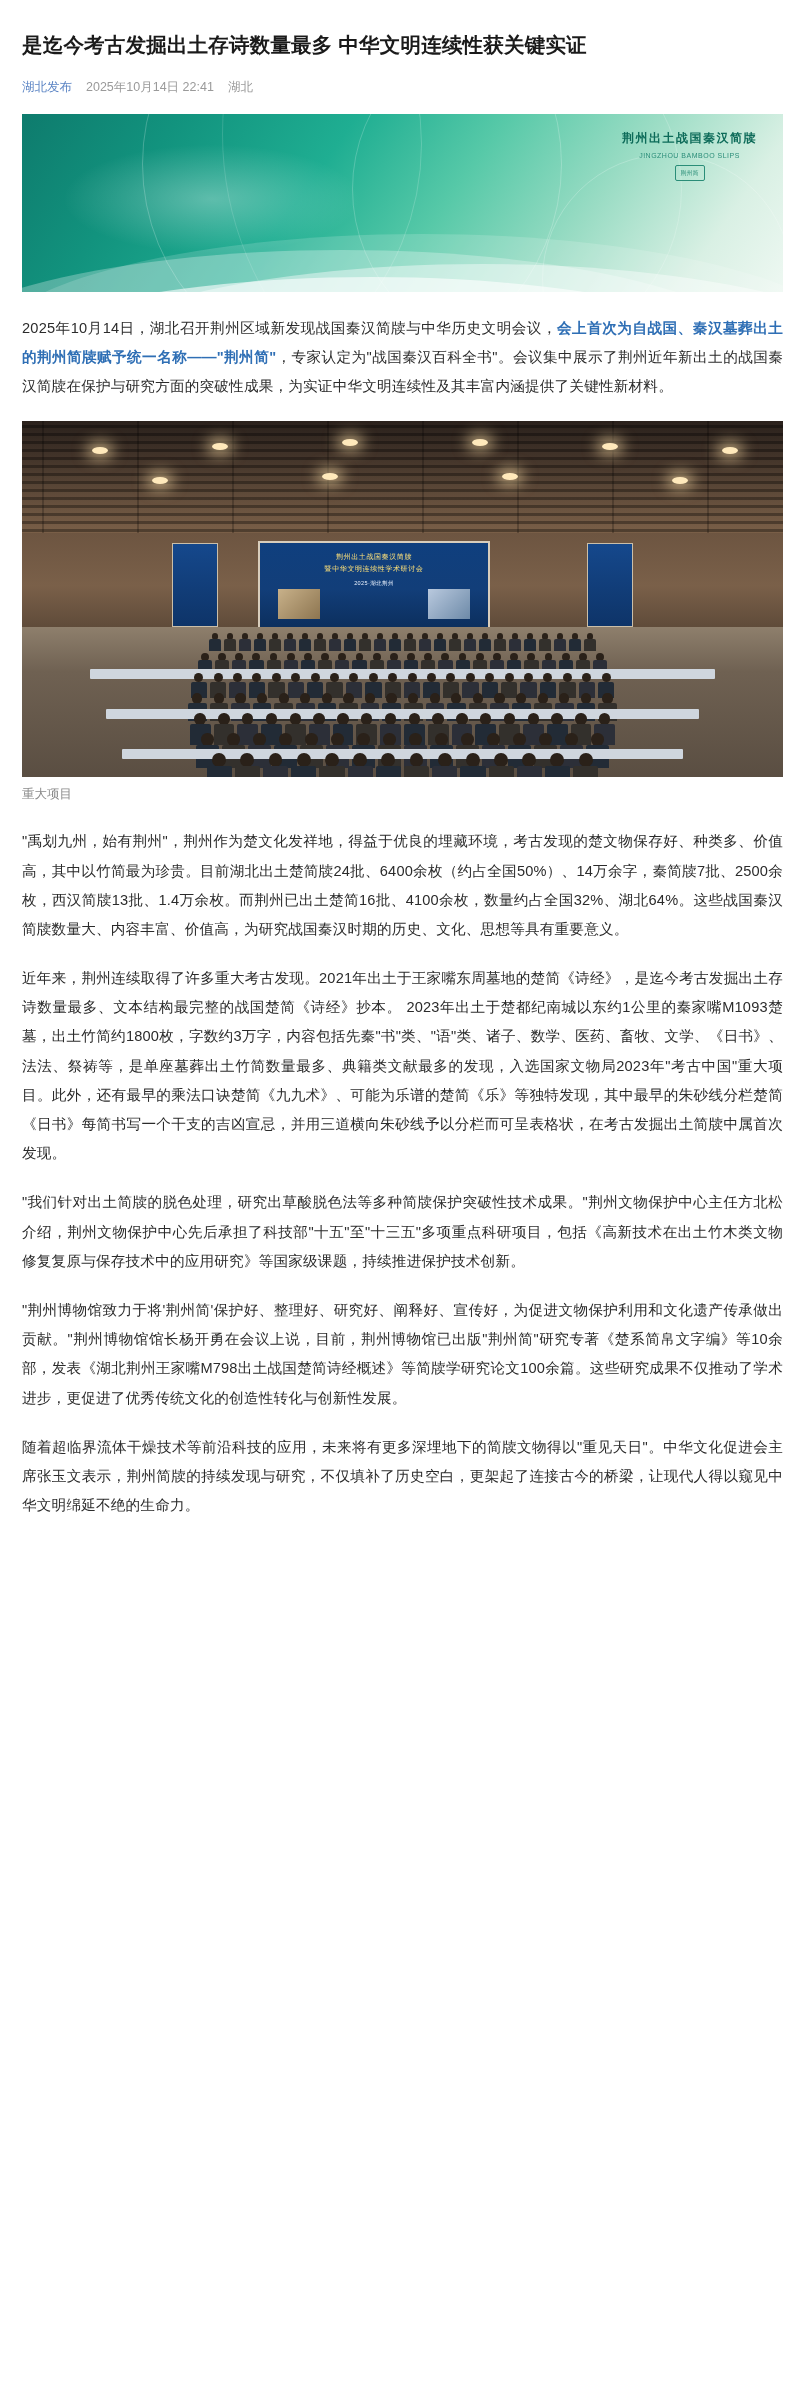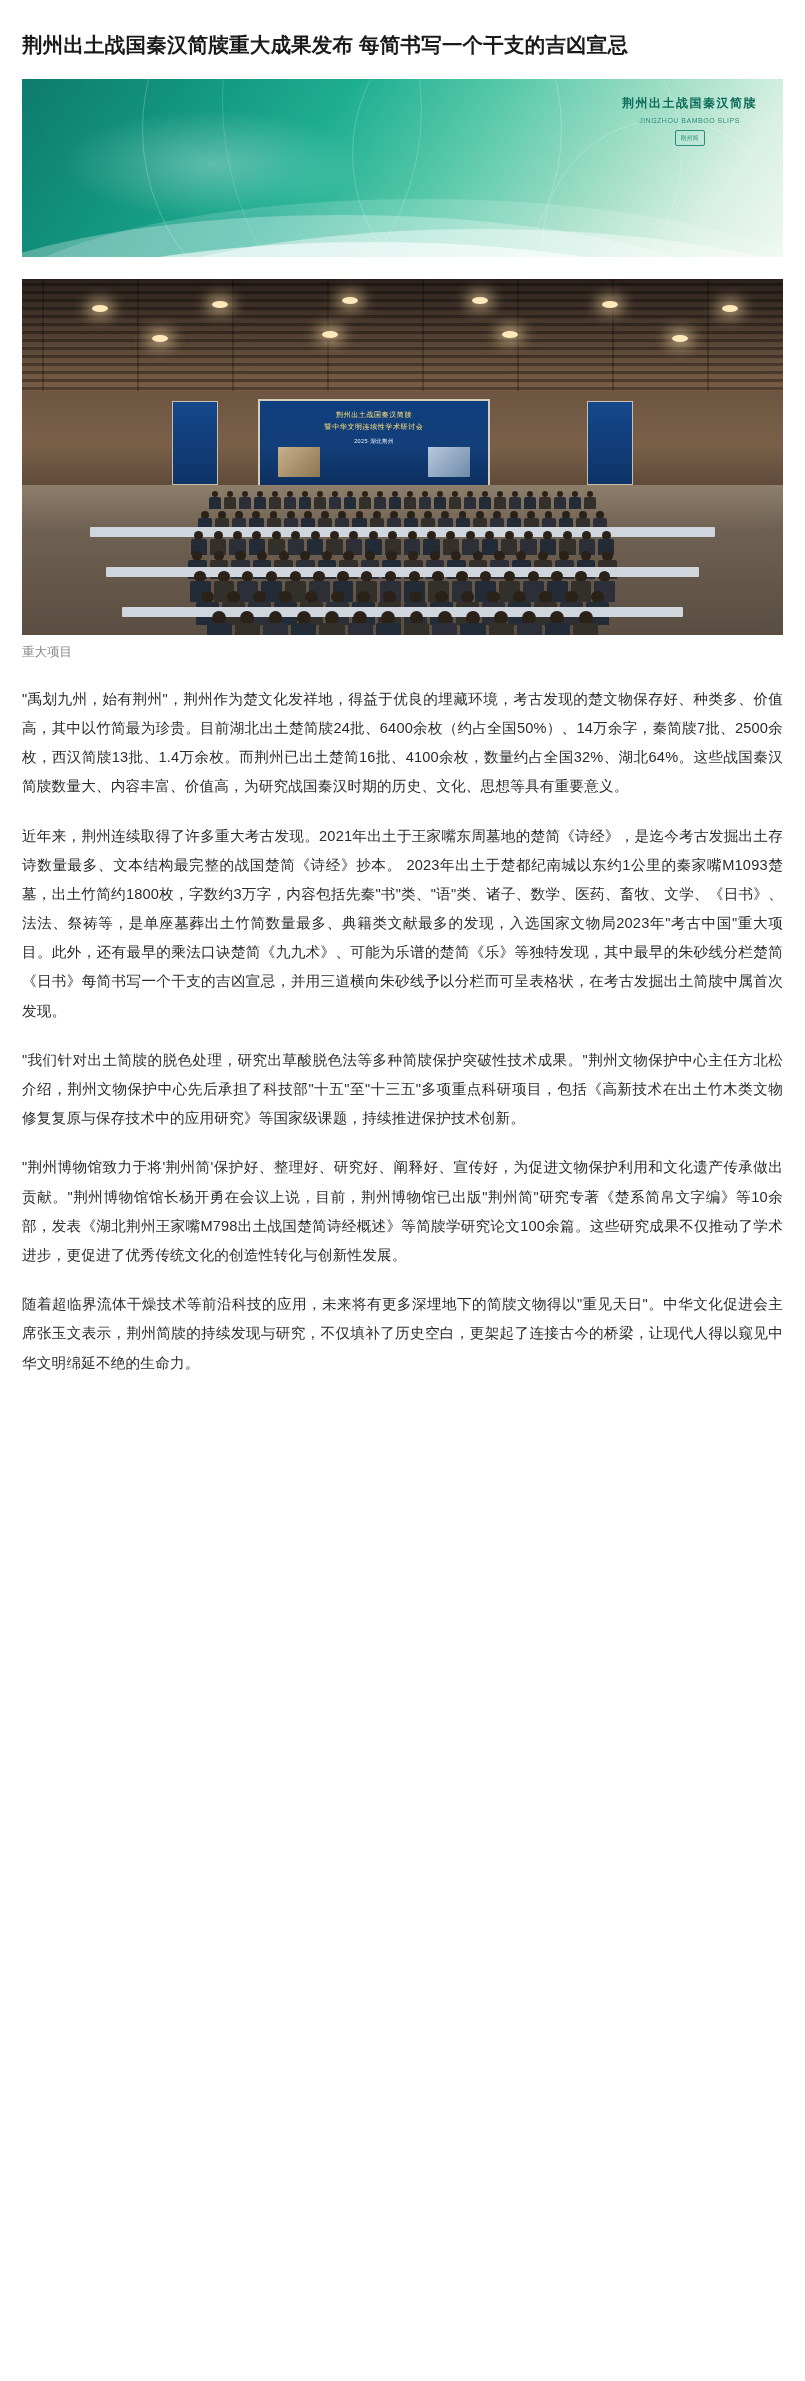--- a/index.html
+++ b/index.html
@@ -227,41 +227,47 @@
     margin-top: 9px;
     font-size: 12.5px;
     color: #8a8a8a;
   }
 </style>
 </head>
 <body>
 
 <div class="page">
 
-  <h1 class="article-title">荆州出土战国秦汉简牍重大成果发布 每简书写一个干支的吉凶宣忌</h1>
-
+  <h1 class="article-title">是迄今考古发掘出土存诗数量最多 中华文明连续性获关键实证</h1>
+
+  <div class="meta-row">
+    <span class="meta-source">湖北发布</span>
+    <span class="meta-date">2025年10月14日 22:41</span>
+    <span class="meta-loc">湖北</span>
+  </div>
 
   <div class="hero">
     <div class="glow"></div>
     <div class="swirl s1"></div>
     <div class="swirl s2"></div>
     <div class="swirl s3"></div>
     <div class="swirl s4"></div>
     <div class="swirl s5"></div>
     <div class="wave w1"></div>
     <div class="wave w2"></div>
     <div class="wave w3"></div>
     <div class="wave w4"></div>
     <div class="hero-logo">
       <div class="logo-main">荆州出土战国秦汉简牍</div>
       <div class="logo-sub">JINGZHOU BAMBOO SLIPS</div>
       <div class="logo-badge">荆州简</div>
     </div>
   </div>
 
+  <p class="para" id="para-1"><span>2025年10月14日，湖北召开荆州区域新发现战国秦汉简牍与中华历史文明会议，</span><span class="hl">会上首次为自战国、秦汉墓葬出土的荆州简牍赋予统一名称——"荆州简"</span><span>，专家认定为"战国秦汉百科全书"。会议集中展示了荆州近年新出土的战国秦汉简牍在保护与研究方面的突破性成果，为实证中华文明连续性及其丰富内涵提供了关键性新材料。</span></p>
 
   <figure class="photo">
     <div class="photo-frame" id="photo-frame">
       <div class="ceiling" id="ceiling">
           <div class="slat" style="top: 4px;"></div>
           <div class="slat" style="top: 12px;"></div>
           <div class="slat" style="top: 20px;"></div>
           <div class="slat" style="top: 28px;"></div>
           <div class="slat" style="top: 36px;"></div>
           <div class="slat" style="top: 44px;"></div>

